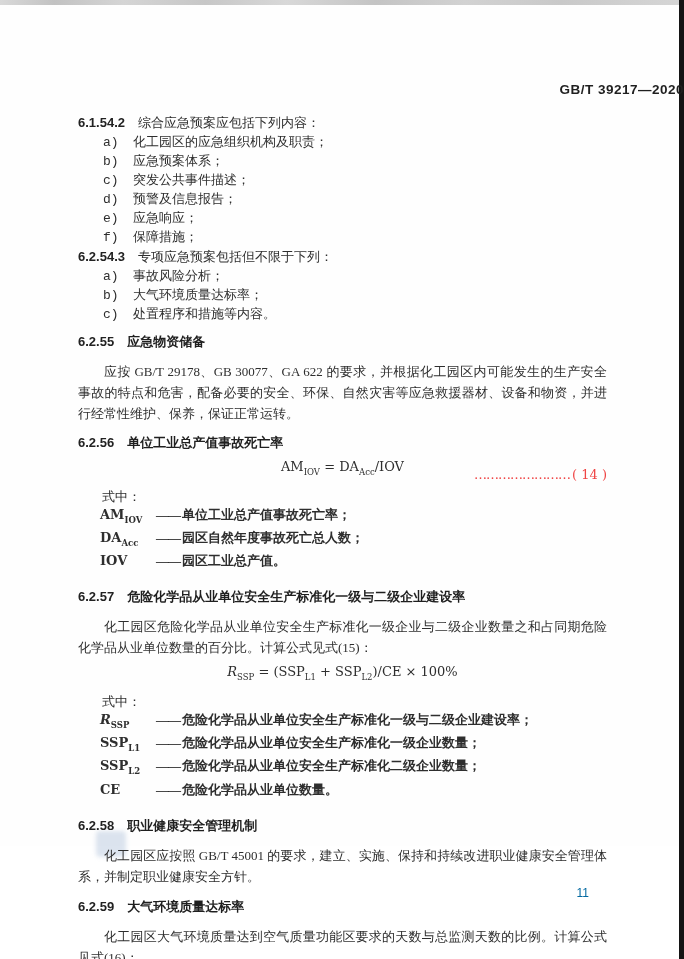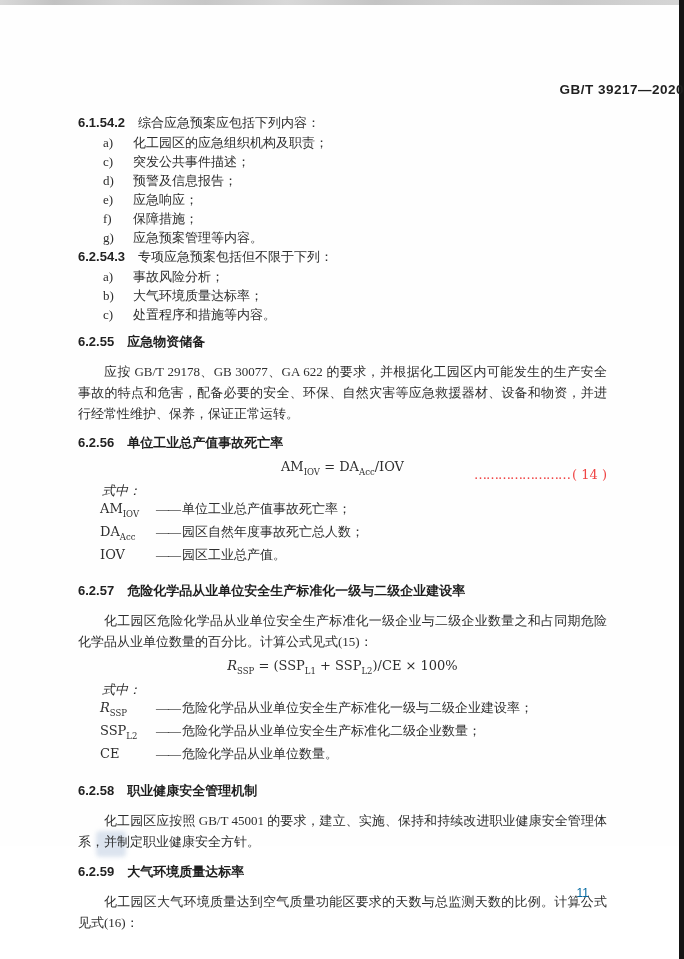--- a/index.html
+++ b/index.html
@@ -36,40 +36,40 @@
   .clause-line{line-height:20px;margin:0;}
   .clause-num{
     font-family:"Liberation Sans","DejaVu Sans",sans-serif;
     font-weight:bold;color:#222;margin-right:13px;
   }
   .clause-title-plain{color:#2e2e2e;}
   .clause-title-bold{
     font-family:"Liberation Sans","DejaVu Sans",sans-serif;
     font-weight:bold;color:#1f1f1f;
   }
-  ul.abc-list{list-style:none;margin:0;padding:0 0 0 25px;}
+  ul.abc-list{list-style:none;margin:0;padding:0 0 0 25px;font-family:Liberation Mono, monospace;}
   ul.abc-list li{line-height:19px;}
   .li-marker{display:inline-block;width:30px;}
   .para{
     margin:0;text-indent:2em;line-height:21px;text-align:justify;
   }
   .mt8{margin-top:8px;} .mt9{margin-top:9px;} .mt10{margin-top:10px;}
   .mt12{margin-top:12px;}
   .formula-row{
     position:relative;text-align:center;line-height:20px;height:20px;margin-top:4px;
     font-family:"DejaVu Serif","Liberation Serif",serif;
   }
   .formula-row sub{font-size:8.5px;}
   .formula-leader{
     position:absolute;right:0;top:8px;white-space:nowrap;
     font-size:13px;letter-spacing:-1px;color:#ef4444;
   }
   .eq-no{letter-spacing:0;margin-left:2px;}
-  .where-label{margin:4px 0 0 24px;line-height:19px;font-style:italic;}
-  .def-row{margin-left:22px;line-height:18.5px;white-space:nowrap;}
+  .where-label{margin:10px 0 0 24px;line-height:19px;}
+  .def-row{margin-left:22px;line-height:18.5px;white-space:nowrap;font-weight:bold;}
   .def-term{
     display:inline-block;width:56px;
     font-family:"DejaVu Serif","Liberation Serif",serif;
   }
   .def-term sub{font-size:8.5px;}
   .def-dash{letter-spacing:-1px;margin-right:2px;}
   .italic{font-style:italic;}
   .page-number{
     position:absolute;top:886px;right:95px;font-size:12px;color:#0369a1;
     font-family:"Liberation Sans","DejaVu Sans",sans-serif;
@@ -86,25 +86,25 @@
   <div class="doc-header">GB/T 39217—2020</div>
 
   <div class="content">
     <div class="spacer-top"></div>
 
     <p class="clause-line">
       <span class="clause-num">6.1.54.2</span><span class="clause-title-plain">综合应急预案应包括下列内容：</span>
     </p>
     <ul class="abc-list">
       <li><span class="li-marker">a)</span><span>化工园区的应急组织机构及职责；</span></li>
+      <li><span class="li-marker">b)</span><span>应急预案体系；</span></li>
       <li><span class="li-marker">c)</span><span>突发公共事件描述；</span></li>
       <li><span class="li-marker">d)</span><span>预警及信息报告；</span></li>
       <li><span class="li-marker">e)</span><span>应急响应；</span></li>
       <li><span class="li-marker">f)</span><span>保障措施；</span></li>
-      <li><span class="li-marker">g)</span><span>应急预案管理等内容。</span></li>
     </ul>
 
     <p class="clause-line">
       <span class="clause-num">6.2.54.3</span><span class="clause-title-plain">专项应急预案包括但不限于下列：</span>
     </p>
     <ul class="abc-list">
       <li><span class="li-marker">a)</span><span>事故风险分析；</span></li>
       <li><span class="li-marker">b)</span><span>大气环境质量达标率；</span></li>
       <li><span class="li-marker">c)</span><span>处置程序和措施等内容。</span></li>
     </ul>
@@ -128,20 +128,21 @@
 
     <p class="clause-line mt12">
       <span class="clause-num">6.2.57</span><span class="clause-title-bold">危险化学品从业单位安全生产标准化一级与二级企业建设率</span>
     </p>
     <p class="para mt9">化工园区危险化学品从业单位安全生产标准化一级企业与二级企业数量之和占同期危险化学品从业单位数量的百分比。计算公式见式(15)：</p>
     <div class="formula-row">
       <span><span class="italic">R</span><sub>SSP</sub><span> = (</span><span>SSP</span><sub>L1</sub><span> + </span><span>SSP</span><sub>L2</sub><span>)/CE × 100%</span></span>
     </div>
     <p class="where-label">式中：</p>
     <div class="def-row"><span class="def-term"><span class="italic">R</span><sub>SSP</sub></span><span class="def-dash">——</span><span>危险化学品从业单位安全生产标准化一级与二级企业建设率；</span></div>
+    <div class="def-row"><span class="def-term"><span>SSP</span><sub>L1</sub></span><span class="def-dash">——</span><span>危险化学品从业单位安全生产标准化一级企业数量；</span></div>
     <div class="def-row"><span class="def-term"><span>SSP</span><sub>L2</sub></span><span class="def-dash">——</span><span>危险化学品从业单位安全生产标准化二级企业数量；</span></div>
     <div class="def-row"><span class="def-term"><span>CE</span><sub></sub></span><span class="def-dash">——</span><span>危险化学品从业单位数量。</span></div>
 
     <p class="clause-line mt12">
       <span class="clause-num">6.2.58</span><span class="clause-title-bold">职业健康安全管理机制</span>
     </p>
     <p class="para mt9">化工园区应按照 GB/T 45001 的要求，建立、实施、保持和持续改进职业健康安全管理体系，并制定职业健康安全方针。</p>
 
     <p class="clause-line mt10">
       <span class="clause-num">6.2.59</span><span class="clause-title-bold">大气环境质量达标率</span>

